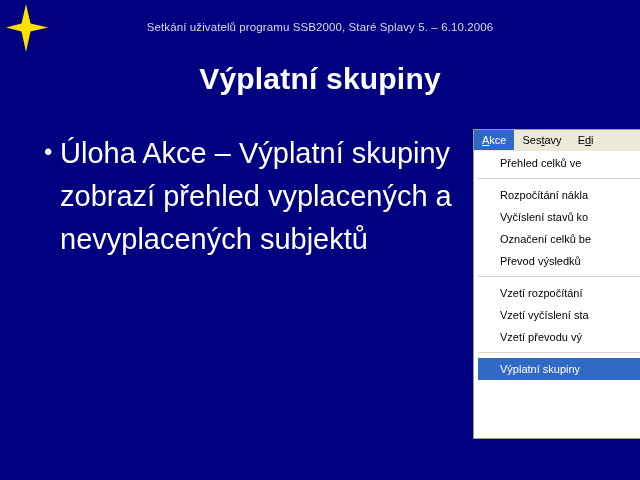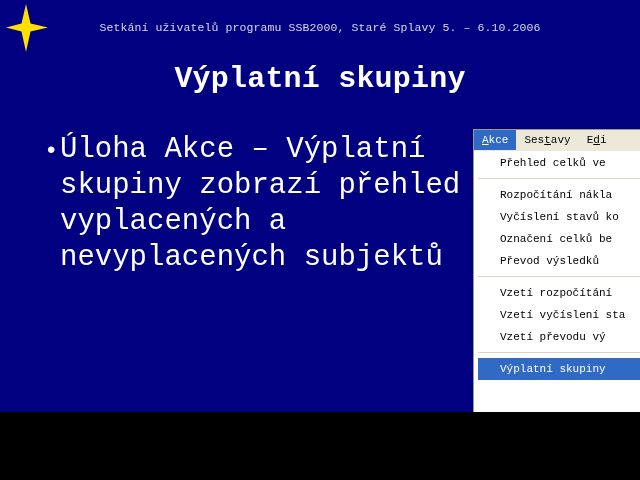--- a/index.html
+++ b/index.html
@@ -7,24 +7,23 @@
     padding: 0;
     background: #000000;
   }
   body {
     font-family: "Liberation Sans", sans-serif;
   }
 
   #slide {
     position: relative;
     width: 640px;
-    height: 412px;
+    height: 480px;
     background: #000080;
     overflow: hidden;
-    font-family: Liberation Mono, monospace;
   }
 
   
   #star {
     position: absolute;
     left: 2px;
     top: 2px;
     width: 48px;
     height: 52px;
   }
@@ -71,21 +70,21 @@
     color: #ffffff;
     font-size: 24px;
     line-height: 40px;
     width: 16px;
     flex: 0 0 16px;
     text-align: left;
   }
   .bullet-text {
     color: #ffffff;
     font-size: 29px;
-    line-height: 36px;
+    line-height: 43px;
     flex: 1 1 auto;
   }
 
   
   #menu-shot {
     position: absolute;
     left: 473px;
     top: 129px;
     width: 175px;      
     height: 310px;

